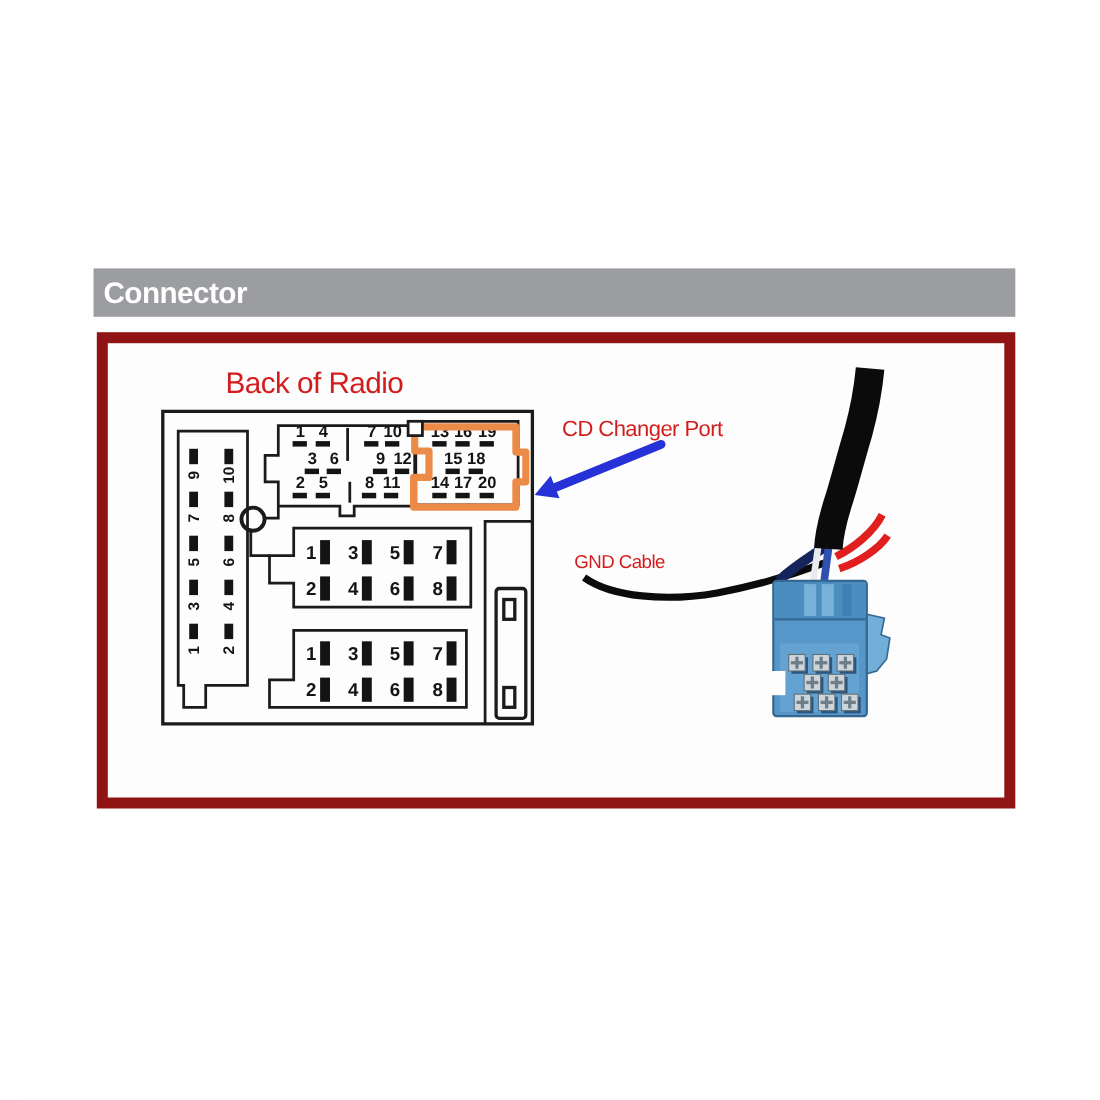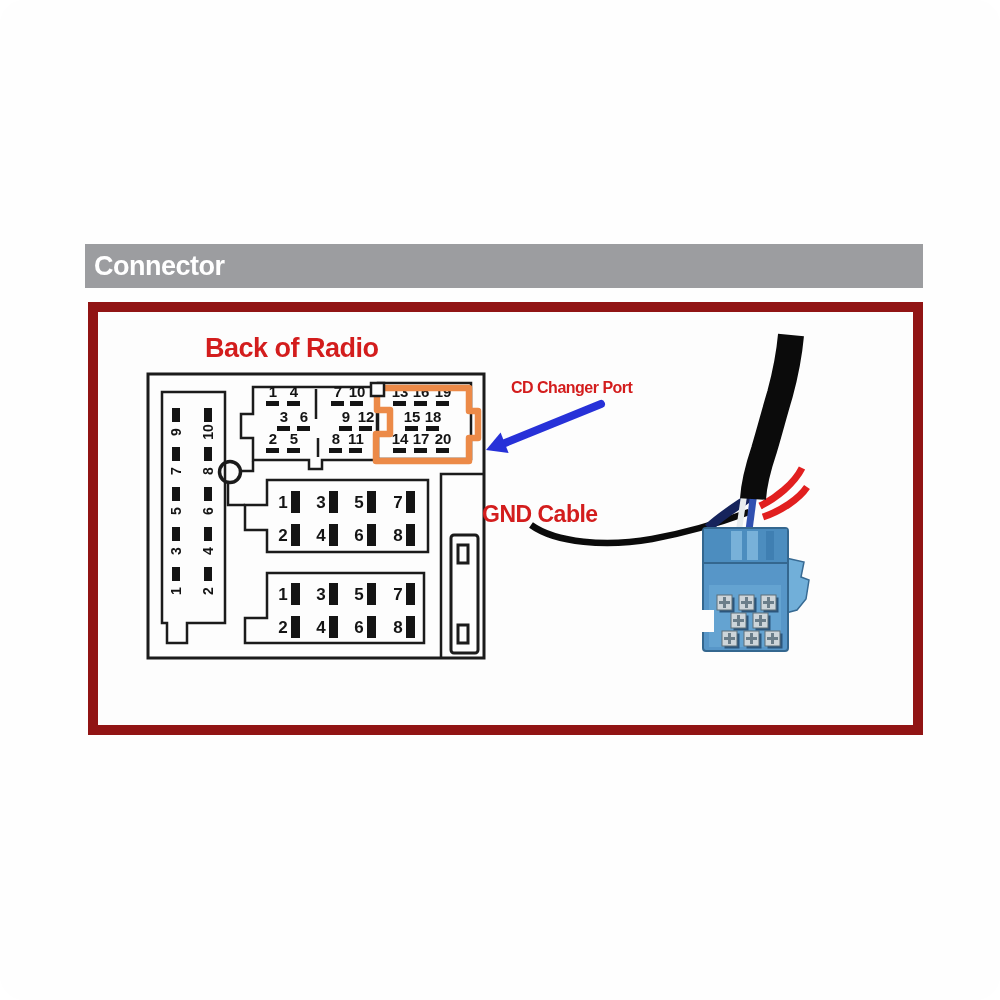--- a/index.html
+++ b/index.html
@@ -8,24 +8,24 @@
   .header-bar{
     position:absolute;left:85px;top:244px;width:838px;height:44px;
     background:#9c9da0;color:#ffffff;display:flex;align-items:center;
     padding-left:9px;box-sizing:border-box;font-size:27px;font-weight:bold;letter-spacing:-0.5px;
   }
   .panel{
     position:absolute;left:88px;top:302px;width:835px;height:433px;
     border:10px solid #911414;background:#fdfdfd;box-sizing:border-box;
   }
   svg.overlay{position:absolute;left:0;top:0;width:1000px;height:1000px;}
-  .lbl{position:absolute;font-weight:bold;color:#d31d1d;white-space:nowrap;}
+  .lbl{position:absolute;font-weight:normal;color:#d31d1d;white-space:nowrap;}
   .lbl-back{left:205px;top:333px;font-size:27px;letter-spacing:-0.5px;}
-  .lbl-cd{left:511px;top:379px;font-size:16px;letter-spacing:-0.5px;}
-  .lbl-gnd{left:482px;top:501px;font-size:23px;letter-spacing:-0.5px;}
+  .lbl-cd{left:511px;top:379px;font-size:20px;letter-spacing:-0.5px;}
+  .lbl-gnd{left:522px;top:501px;font-size:17px;letter-spacing:-0.5px;}
   .lbl-mini{left:626px;top:660px;font-size:23px;letter-spacing:-0.5px;}
   svg text.pin-t{font-family:"Liberation Sans",sans-serif;font-weight:bold;fill:#141414;}
 </style>
 </head>
 <body>
 
 <div class="page">
 
   <div class="header-bar">
     <span>Connector</span>

